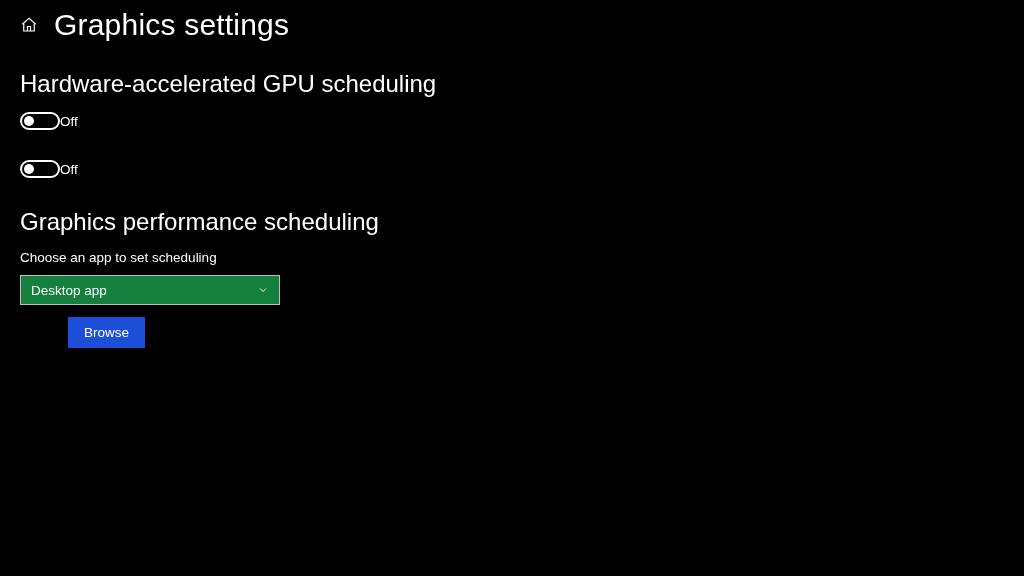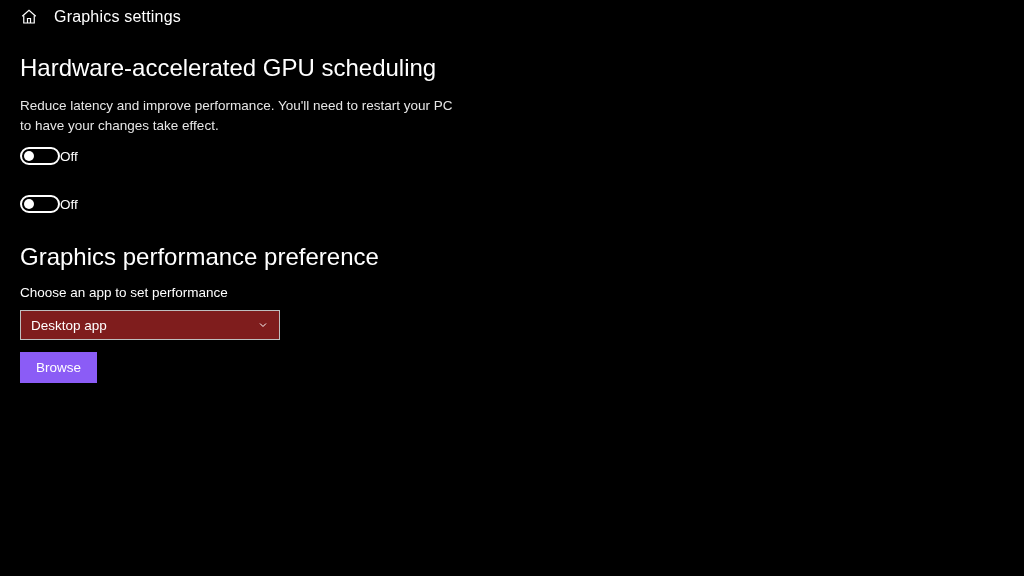--- a/index.html
+++ b/index.html
@@ -13,21 +13,21 @@
     padding: 8px 20px;
   }
   .header {
     display: flex;
     align-items: center;
     gap: 16px;
     margin-bottom: 28px;
   }
   .home-ic svg { width: 18px; height: 18px; display: block; }
   .page-title {
-    font-size: 16px;
+    font-size: 30px;
     font-weight: 400;
     letter-spacing: 0.2px;
   }
   .section { margin-bottom: 30px; max-width: 440px; }
   .section-title {
     font-size: 24px;
     font-weight: 400;
     margin-bottom: 14px;
   }
   .section-desc {
@@ -62,81 +62,81 @@
   }
   .toggle-label { font-size: 13.5px; }
   .field-label {
     font-size: 13.5px;
     margin-bottom: 10px;
   }
   .dropdown {
     width: 260px;
     height: 30px;
     border: 1px solid #bfbfbf;
-    background: #7f1d1d;
+    background: #15803d;
     color: #fff;
     display: flex;
     align-items: center;
     justify-content: space-between;
     padding: 0 10px;
     font-size: 13.5px;
     cursor: pointer;
     margin-bottom: 12px;
   }
   .chev svg { width: 12px; height: 12px; display: block; }
   .browse-btn {
     display: inline-flex;
     align-items: center;
     justify-content: center;
-    background: #8b5cf6;
+    background: #1d4ed8;
     color: #fff;
     border: none;
     padding: 8px 16px;
     font-size: 13.5px;
     cursor: pointer;
     font-family: inherit;
+    margin-left: 48px;
   }
 </style>
 </head>
 <body>
 
 <div class="header">
   <span class="home-ic">
     <svg viewBox="0 0 24 24" fill="none" stroke="#fff" stroke-width="1.6">
       <path d="M3 11 L12 3 L21 11"></path>
       <path d="M5 10 V20 H19 V10"></path>
       <path d="M10 20 V14 H14 V20"></path>
     </svg>
   </span>
   <h1 class="page-title">Graphics settings</h1>
 </div>
 
 <div class="section">
   <h2 class="section-title">Hardware-accelerated GPU scheduling</h2>
-  <p class="section-desc">Reduce latency and improve performance. You'll need to restart your PC to have your changes take effect.</p>
   <div class="toggle-row">
     <div class="toggle">
       <div class="toggle-knob"></div>
     </div>
     <span class="toggle-label">Off</span>
   </div>
 </div>
 
 <div class="section">
   <div class="toggle-row">
     <div class="toggle">
       <div class="toggle-knob"></div>
     </div>
     <span class="toggle-label">Off</span>
   </div>
 </div>
 
 <div class="section">
-  <h2 class="section-title">Graphics performance preference</h2>
-  <div class="field-label">Choose an app to set performance</div>
+  <h2 class="section-title">Graphics performance scheduling</h2>
+  <div class="field-label">Choose an app to set scheduling</div>
   <div class="dropdown">
     <span>Desktop app</span>
     <span class="chev">
       <svg viewBox="0 0 24 24" fill="none" stroke="#fff" stroke-width="2">
         <polyline points="6 9 12 15 18 9"></polyline>
       </svg>
     </span>
   </div>
   <button class="browse-btn">Browse</button>
 </div>

